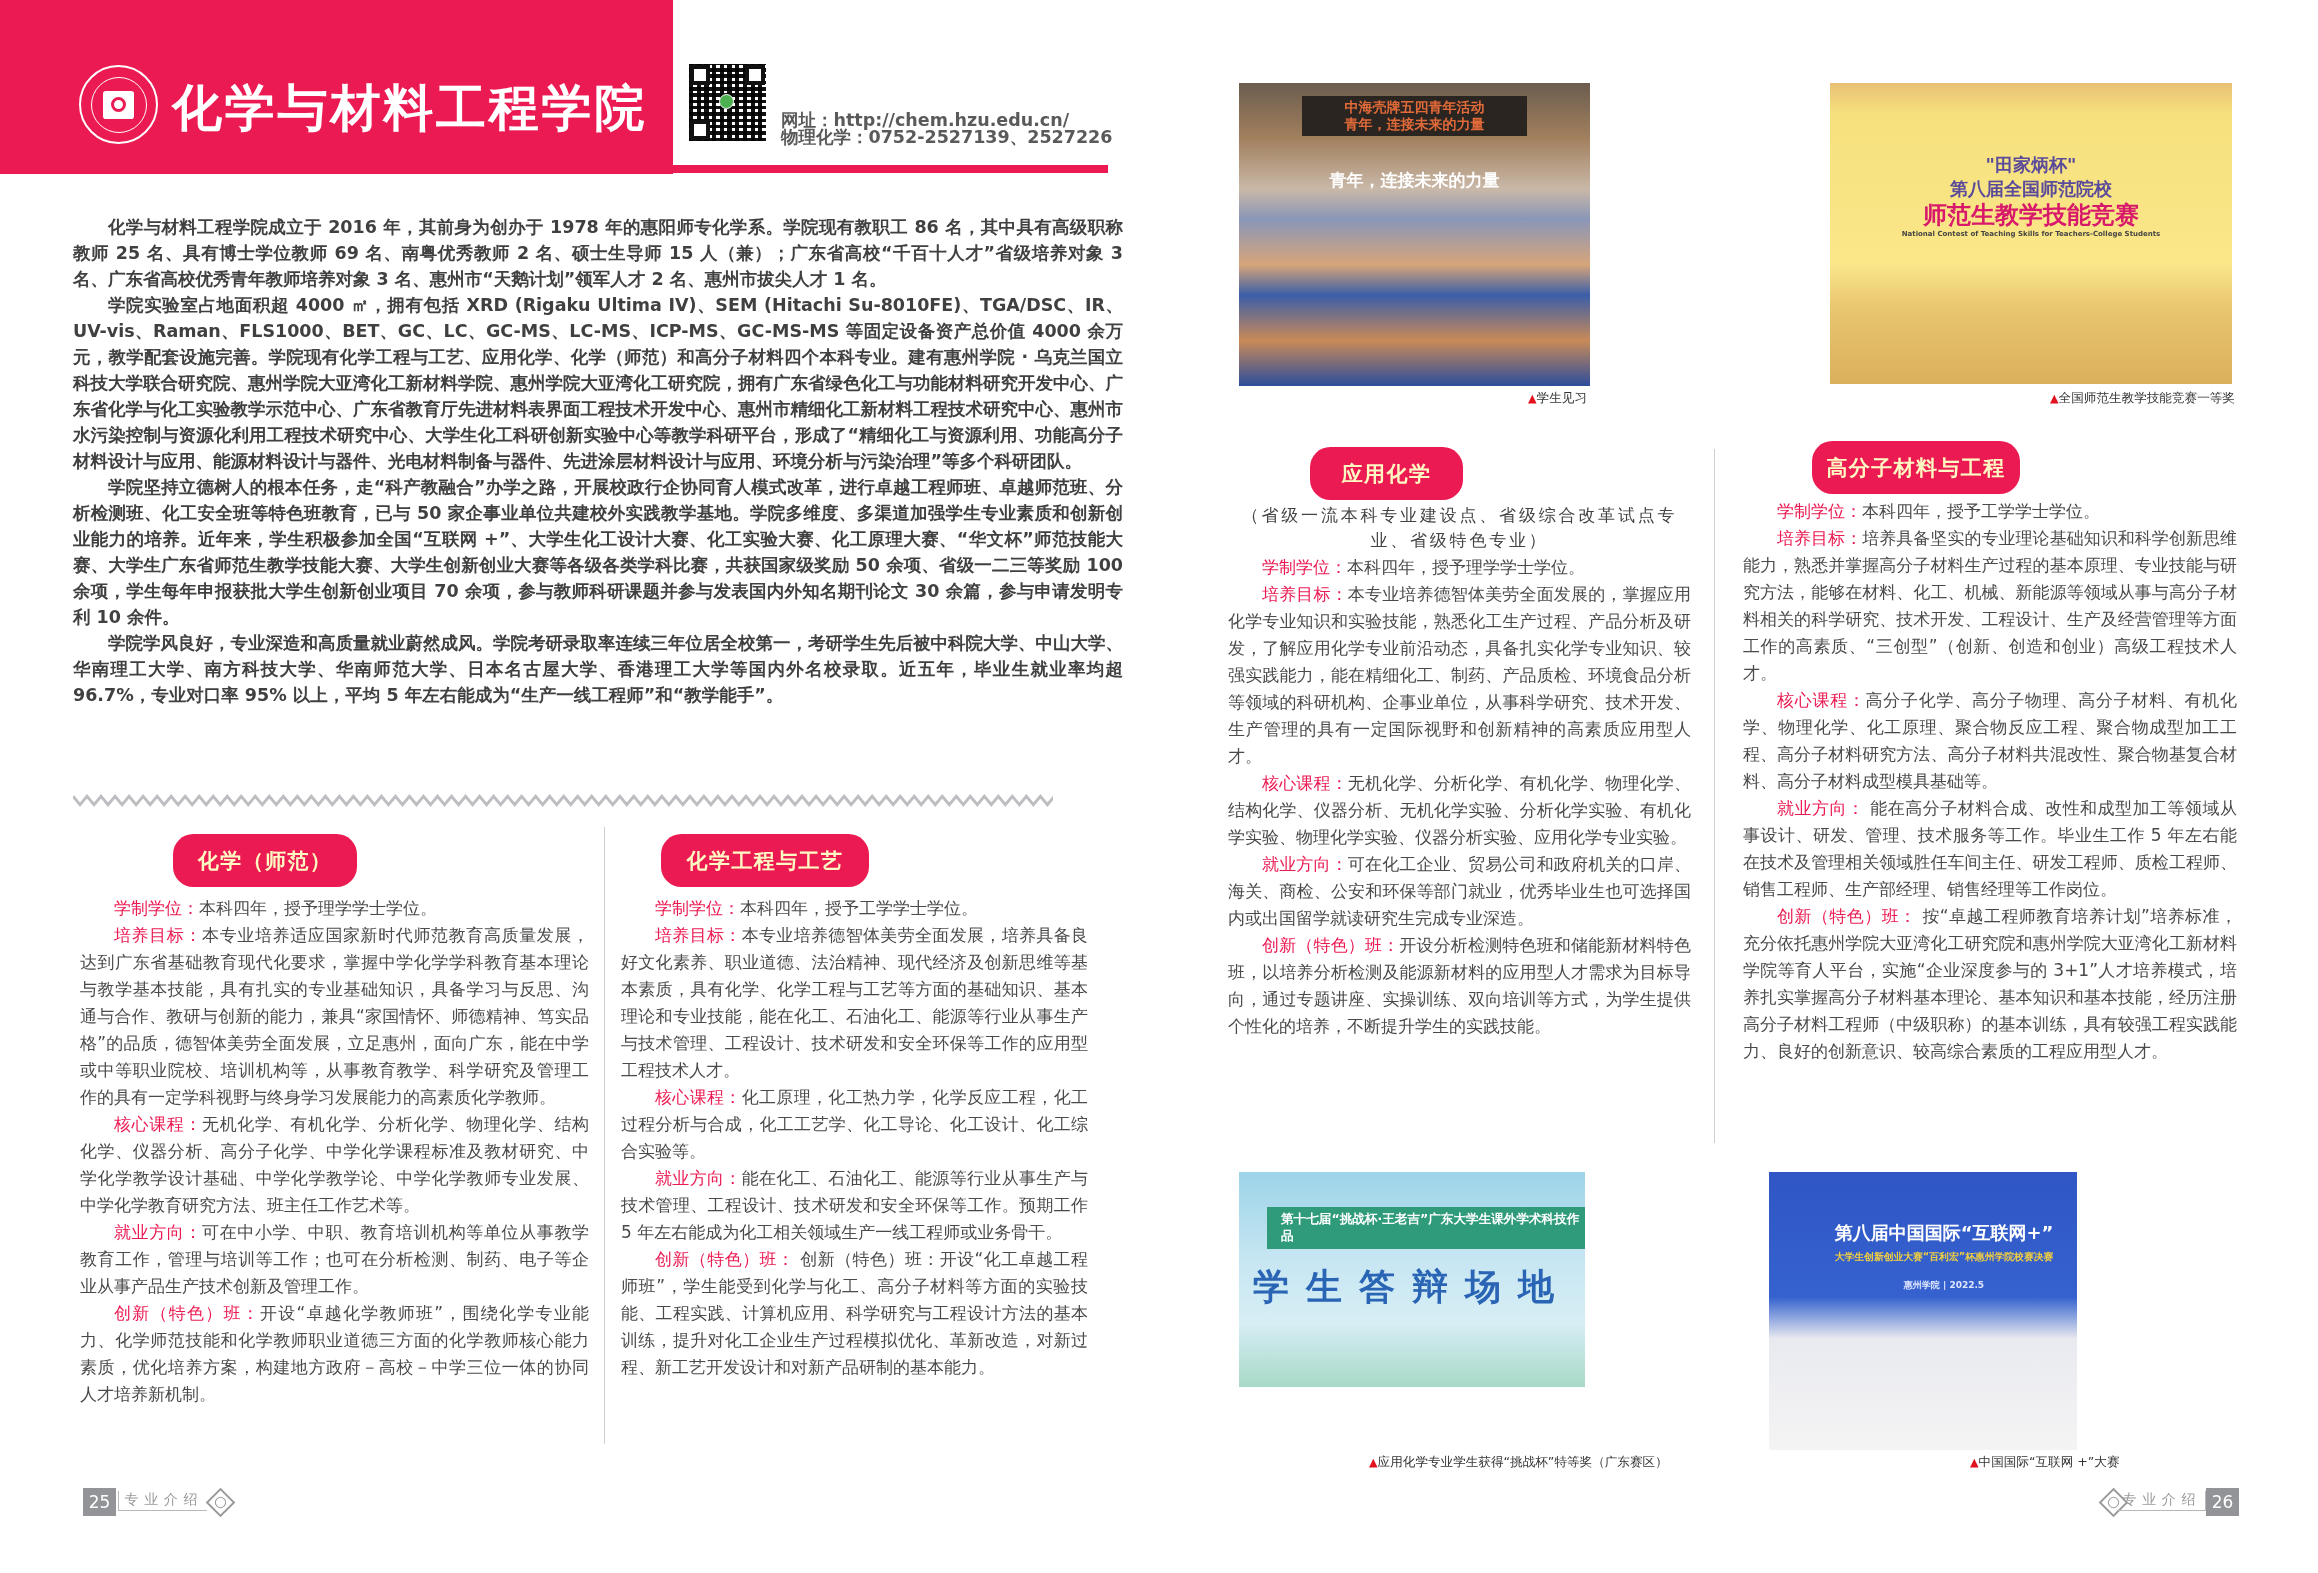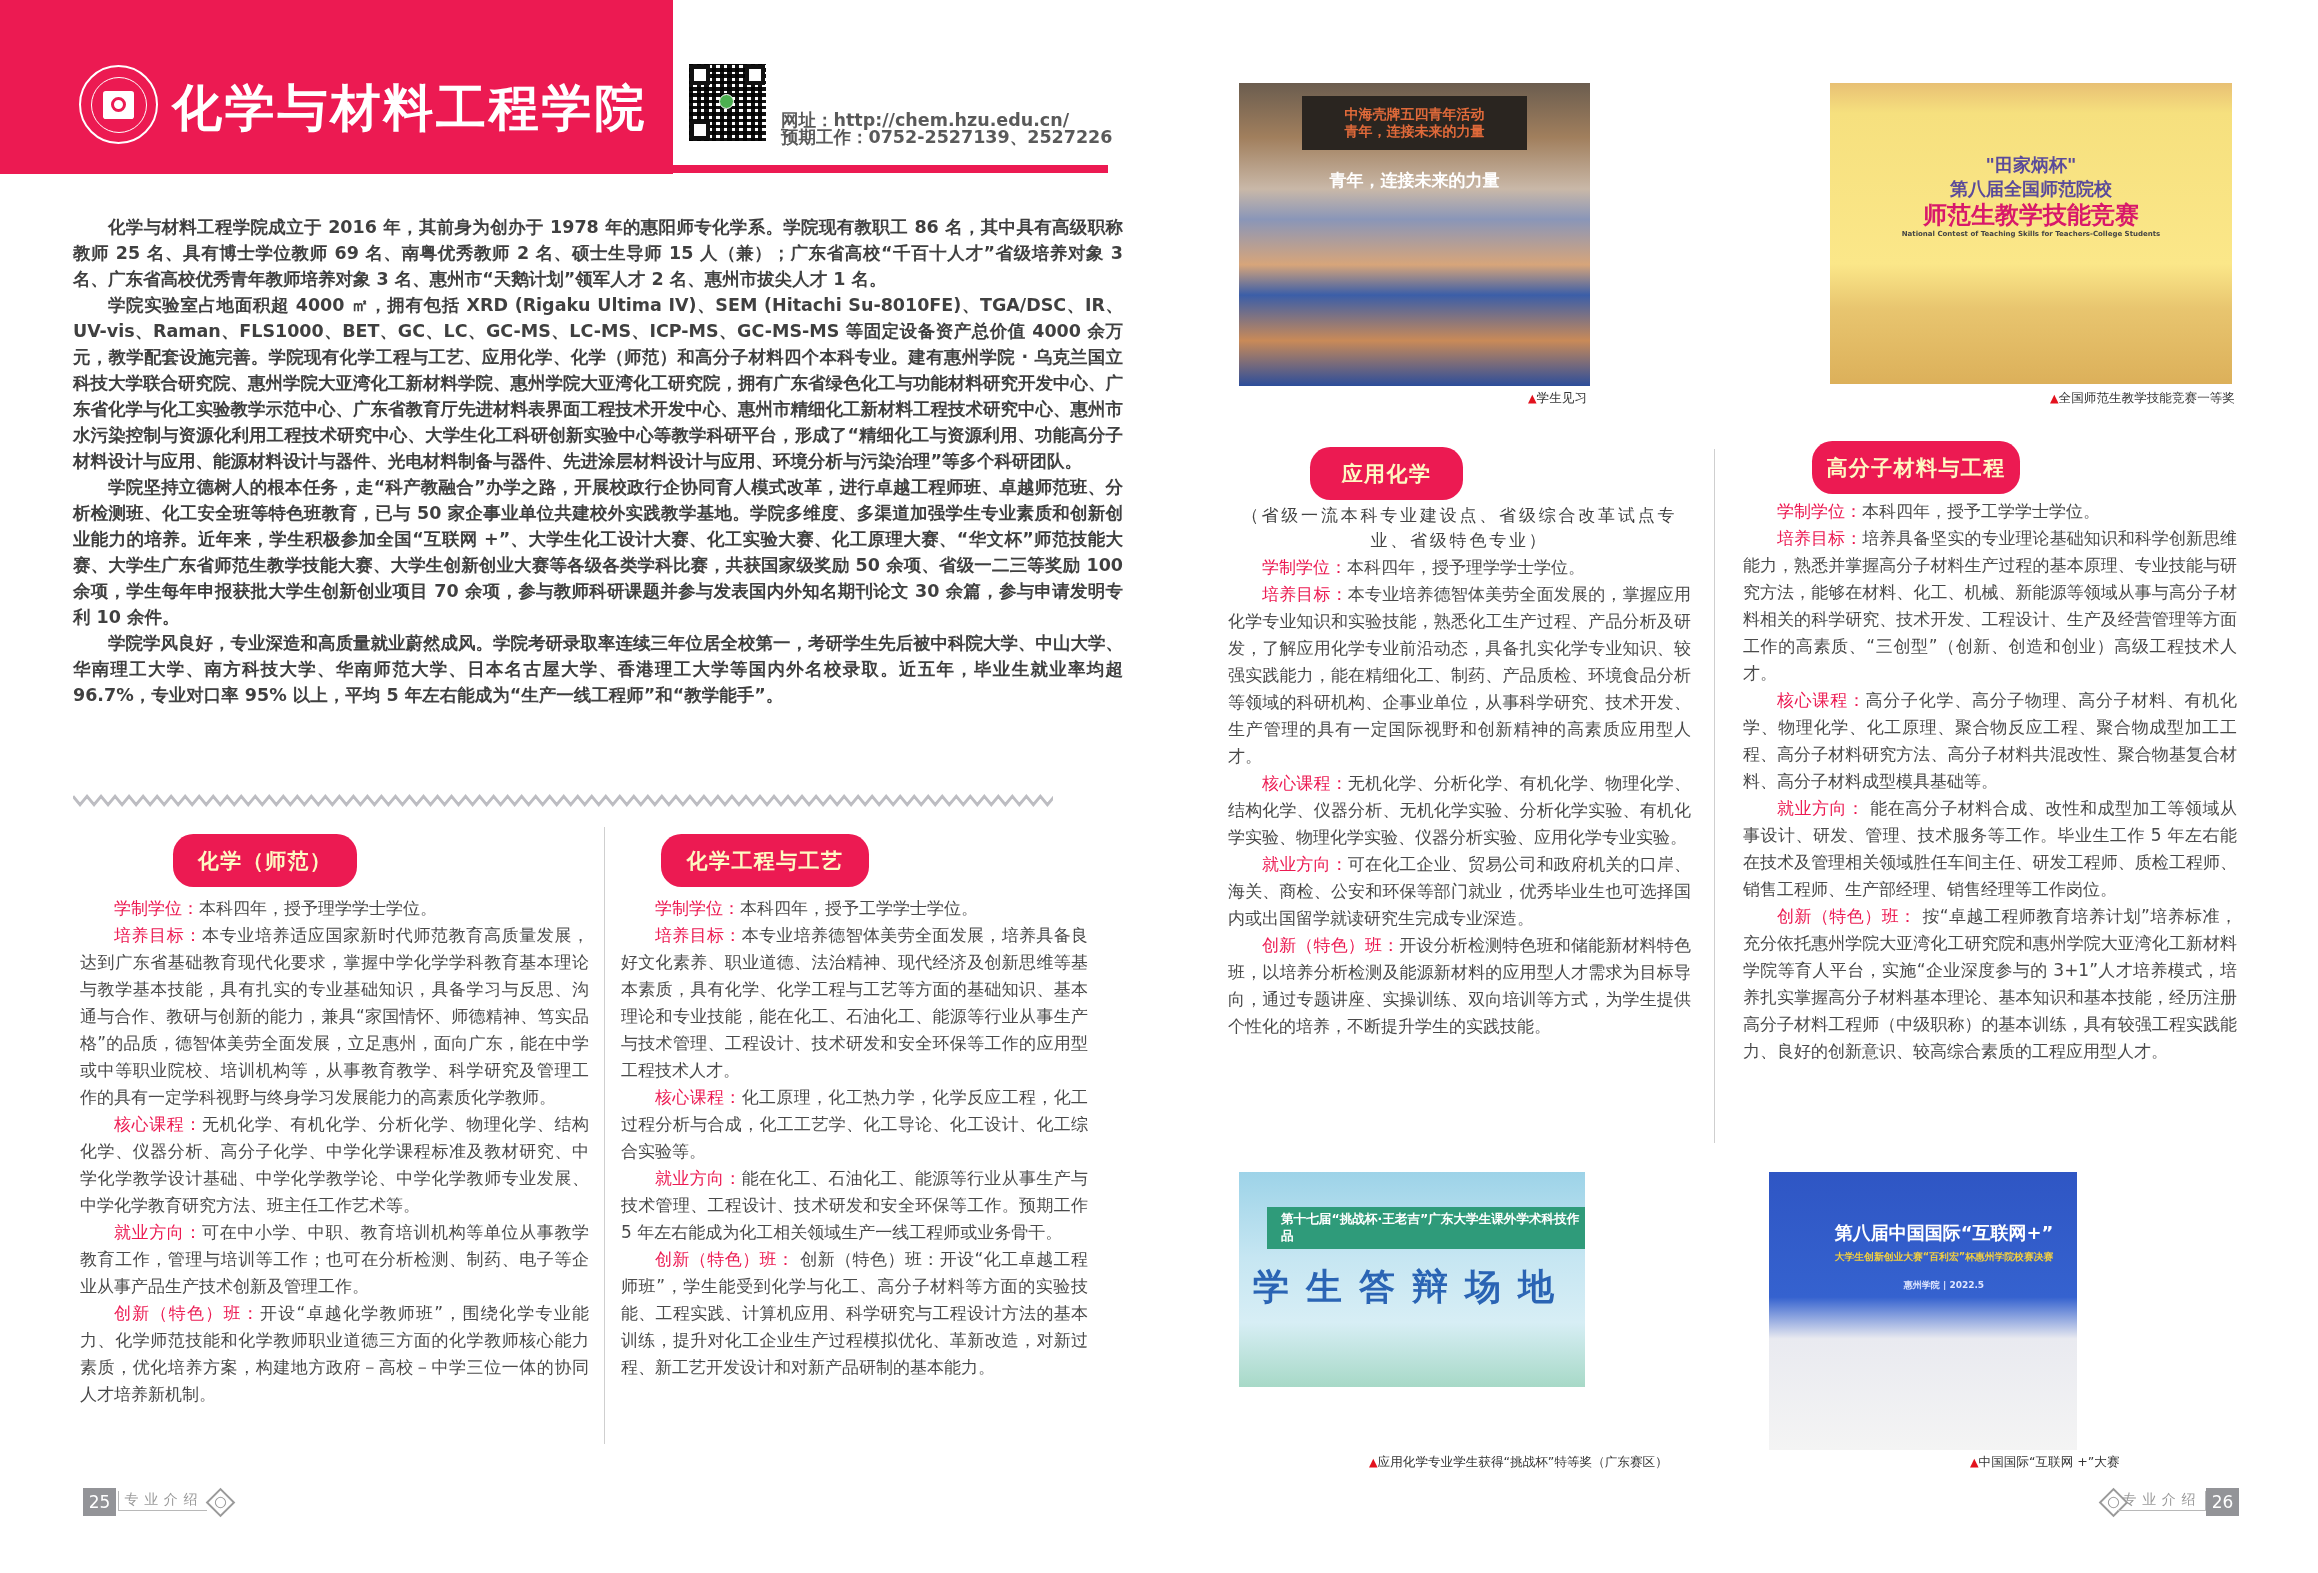--- a/index.html
+++ b/index.html
@@ -82,21 +82,21 @@
 <div class="abs qr">
   <div class="qr-corner abs" style="left:1.4px;top:1.4px;"></div>
   <div class="qr-corner abs" style="right:1.4px;top:1.4px;"></div>
   <div class="qr-corner abs" style="left:1.4px;bottom:1.4px;"></div>
   <div class="qr-center abs" style="left:30px;top:30px;"></div>
 </div>
 <div class="abs contact" style="top:100px;margin-top:8px;">
   <span>网址：</span><span>http://chem.hzu.edu.cn/</span>
 </div>
 <div class="abs contact" style="top:125px;">
-  <span>预期工作：</span><span>0752-2527139、2527226</span>
+  <span>物理化学：</span><span>0752-2527139、2527226</span>
 </div>
 
 <div class="abs intro">
   <p>化学与材料工程学院成立于 2016 年，其前身为创办于 1978 年的惠阳师专化学系。学院现有教职工 86 名，其中具有高级职称教师 25 名、具有博士学位教师 69 名、南粤优秀教师 2 名、硕士生导师 15 人（兼）；广东省高校“千百十人才”省级培养对象 3 名、广东省高校优秀青年教师培养对象 3 名、惠州市“天鹅计划”领军人才 2 名、惠州市拔尖人才 1 名。</p>
   <p>学院实验室占地面积超 4000 ㎡，拥有包括 XRD (Rigaku Ultima IV)、SEM (Hitachi Su-8010FE)、TGA/DSC、IR、UV-vis、Raman、FLS1000、BET、GC、LC、GC-MS、LC-MS、ICP-MS、GC-MS-MS 等固定设备资产总价值 4000 余万元，教学配套设施完善。学院现有化学工程与工艺、应用化学、化学（师范）和高分子材料四个本科专业。建有惠州学院 · 乌克兰国立科技大学联合研究院、惠州学院大亚湾化工新材料学院、惠州学院大亚湾化工研究院，拥有广东省绿色化工与功能材料研究开发中心、广东省化学与化工实验教学示范中心、广东省教育厅先进材料表界面工程技术开发中心、惠州市精细化工新材料工程技术研究中心、惠州市水污染控制与资源化利用工程技术研究中心、大学生化工科研创新实验中心等教学科研平台，形成了“精细化工与资源利用、功能高分子材料设计与应用、能源材料设计与器件、光电材料制备与器件、先进涂层材料设计与应用、环境分析与污染治理”等多个科研团队。</p>
   <p>学院坚持立德树人的根本任务，走“科产教融合”办学之路，开展校政行企协同育人模式改革，进行卓越工程师班、卓越师范班、分析检测班、化工安全班等特色班教育，已与 50 家企事业单位共建校外实践教学基地。学院多维度、多渠道加强学生专业素质和创新创业能力的培养。近年来，学生积极参加全国“互联网 +”、大学生化工设计大赛、化工实验大赛、化工原理大赛、“华文杯”师范技能大赛、大学生广东省师范生教学技能大赛、大学生创新创业大赛等各级各类学科比赛，共获国家级奖励 50 余项、省级一二三等奖励 100 余项，学生每年申报获批大学生创新创业项目 70 余项，参与教师科研课题并参与发表国内外知名期刊论文 30 余篇，参与申请发明专利 10 余件。</p>
   <p>学院学风良好，专业深造和高质量就业蔚然成风。学院考研录取率连续三年位居全校第一，考研学生先后被中科院大学、中山大学、华南理工大学、南方科技大学、华南师范大学、日本名古屋大学、香港理工大学等国内外名校录取。近五年，毕业生就业率均超 96.7%，专业对口率 95% 以上，平均 5 年左右能成为“生产一线工程师”和“教学能手”。</p>
 </div>
 
 <svg class="abs wave" viewBox="0 0 1398 24" preserveAspectRatio="none">
@@ -137,21 +137,21 @@
 <div class="abs pill" style="left:1812px;top:441px;width:208px;">高分子材料与工程</div>
 <div class="abs col-text" style="left:1743px;top:498px;width:494px;">
   <p><span class="lbl">学制学位：</span><span>本科四年，授予工学学士学位。</span></p>
   <p><span class="lbl">培养目标：</span><span>培养具备坚实的专业理论基础知识和科学创新思维能力，熟悉并掌握高分子材料生产过程的基本原理、专业技能与研究方法，能够在材料、化工、机械、新能源等领域从事与高分子材料相关的科学研究、技术开发、工程设计、生产及经营管理等方面工作的高素质、“三创型”（创新、创造和创业）高级工程技术人才。</span></p>
   <p><span class="lbl">核心课程：</span><span>高分子化学、高分子物理、高分子材料、有机化学、物理化学、化工原理、聚合物反应工程、聚合物成型加工工程、高分子材料研究方法、高分子材料共混改性、聚合物基复合材料、高分子材料成型模具基础等。</span></p>
   <p><span class="lbl">就业方向：</span><span> 能在高分子材料合成、改性和成型加工等领域从事设计、研发、管理、技术服务等工作。毕业生工作 5 年左右能在技术及管理相关领域胜任车间主任、研发工程师、质检工程师、销售工程师、生产部经理、销售经理等工作岗位。</span></p>
   <p><span class="lbl">创新（特色）班：</span><span> 按“卓越工程师教育培养计划”培养标准，充分依托惠州学院大亚湾化工研究院和惠州学院大亚湾化工新材料学院等育人平台，实施“企业深度参与的 3+1”人才培养模式，培养扎实掌握高分子材料基本理论、基本知识和基本技能，经历注册高分子材料工程师（中级职称）的基本训练，具有较强工程实践能力、良好的创新意识、较高综合素质的工程应用型人才。</span></p>
 </div>
 
 <div class="abs photo photo-1">
-  <div class="photo-banner" style="top:12.6px;color:#e06a3a;font-size:14px;line-height:17px;background:#2a2520;padding:10px 0;margin:0 63px;">
+  <div class="photo-banner" style="top:12.6px;color:#e06a3a;font-size:14px;line-height:17px;background:#2a2520;padding:3px 0;margin:0 63px;">
     <div>中海壳牌五四青年活动</div>
     <div>青年，连接未来的力量</div>
   </div>
   <div class="photo-banner" style="top:86px;color:#fff;font-size:17px;">青年，连接未来的力量</div>
 </div>
 <div class="abs caption" style="left:1528px;top:390px;">
   <span class="tri">▲</span><span>学生见习</span>
 </div>
 
 <div class="abs photo photo-2">

